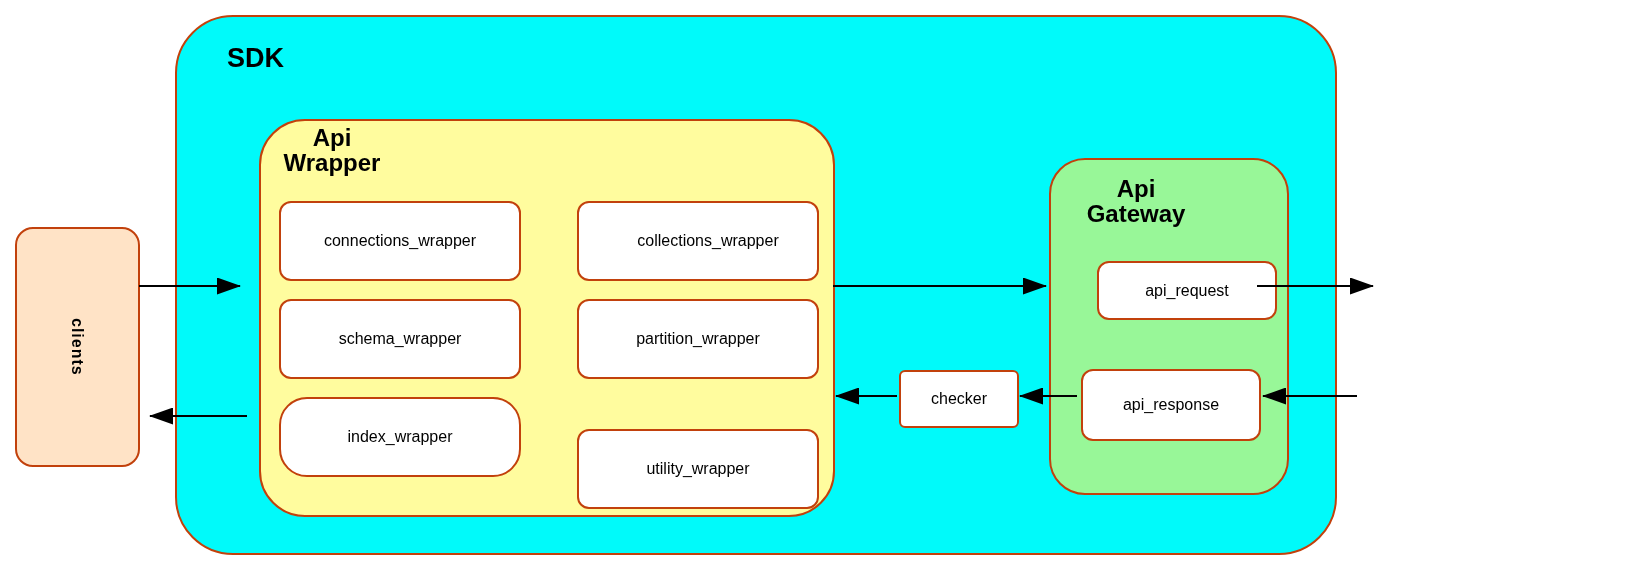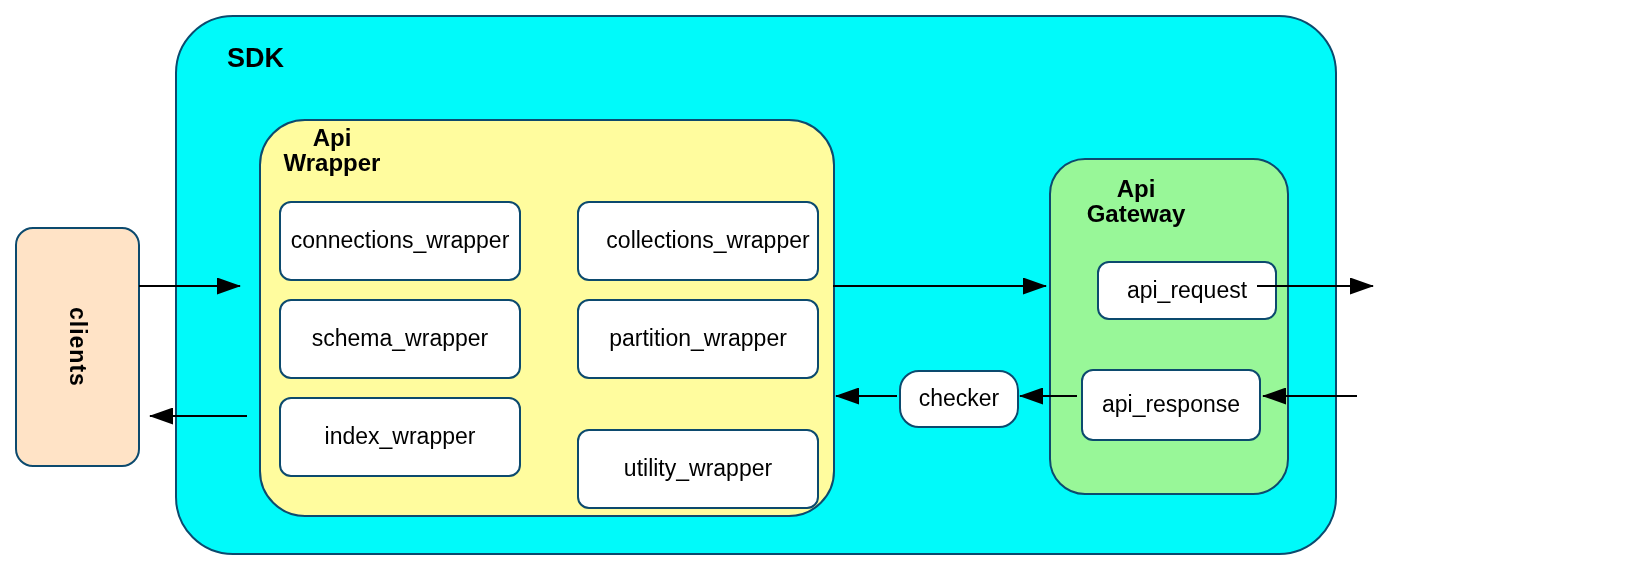--- a/index.html
+++ b/index.html
@@ -10,29 +10,29 @@
     position: relative;
     width: 1634px;
     height: 574px;
     background: #ffffff;
     overflow: hidden;
     color: #000;
   }
 
   .node, .container {
     position: absolute;
-    border: 2px solid #0c4a6e;
+    border: 2px solid #c2410c;
     background: #ffffff;
   }
 
   .node {
     display: flex;
     align-items: center;
     justify-content: center;
-    font-size: 23px;
+    font-size: 16px;
     line-height: 1.1;
     text-align: center;
   }
 
   
   .clients {
     left: 15px; top: 227px; width: 125px; height: 240px;
     border-radius: 18px;
     font-weight: bold;
   }
@@ -65,27 +65,27 @@
   .wrapper-label {
     left: 10px; top: 4px; width: 122px;
     font-size: 24px; line-height: 25px;
   }
   .small-node { border-radius: 12px; }
   .wrap-item { width: 242px; height: 80px; }
   .pos-r1c1 { left: 18px;  top: 80px;  }
   .pos-r1c2 { left: 316px; top: 80px; padding-left: 20px;  }
   .pos-r2c1 { left: 18px;  top: 178px; }
   .pos-r2c2 { left: 316px; top: 178px; }
-  .pos-r3c1 { left: 18px;  top: 276px; }
+  .pos-r3c1 { left: 18px;  top: 276px; border-radius: 28px; }
   .pos-r3c2 { left: 316px; top: 276px; margin-top: 32px; }
 
   
   .checker {
     left: 722px; top: 353px; width: 120px; height: 58px;
-    border-radius: 20px;
+    border-radius: 6px;
   }
 
   
   .gateway {
     left: 872px; top: 141px; width: 240px; height: 337px;
     border-radius: 36px;
   }
   .gateway-label {
     left: 22px; top: 16px; width: 126px;
     font-size: 24px; line-height: 25px;

